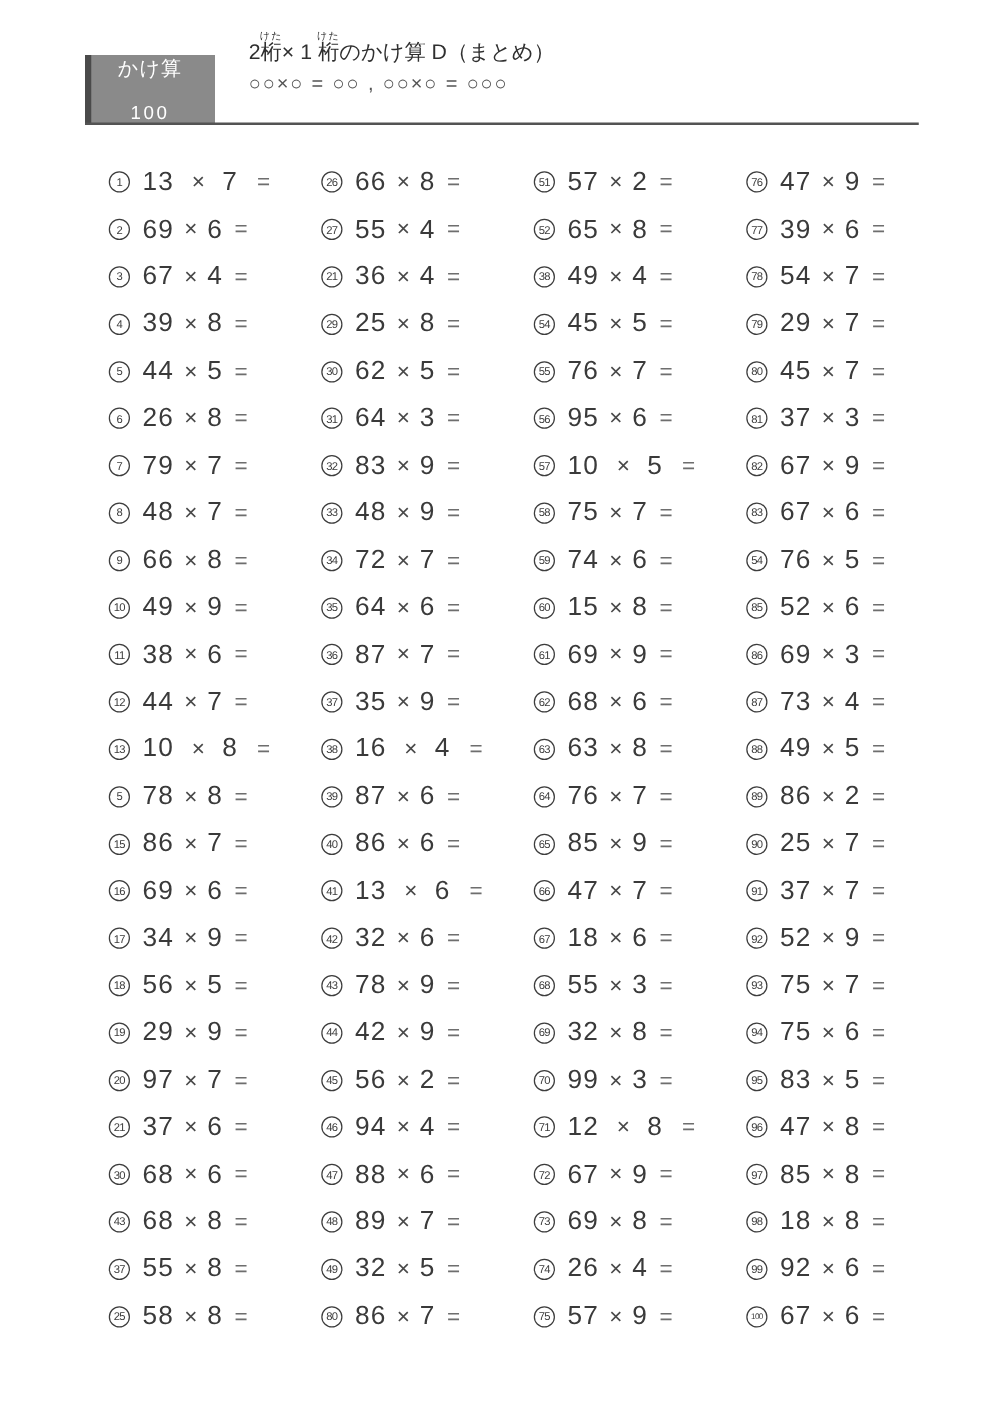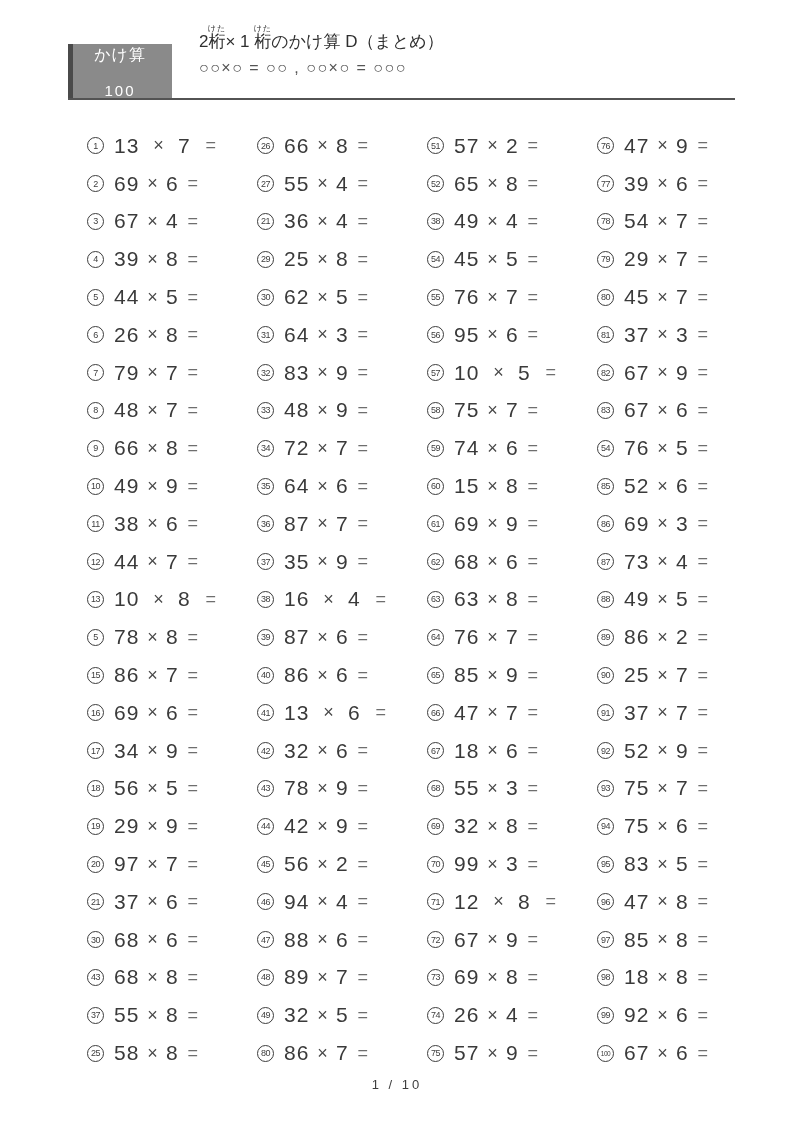--- a/index.html
+++ b/index.html
@@ -852,15 +852,14 @@
       </div>
       <div class="cell">
         <span class="badge b3">100</span>
         <span class="fa">67</span>
         <span class="mult">×</span>
         <span class="fb">6</span>
         <span class="eq">=</span>
       </div>
     </div>
 
-  <div class="footer">1 / 10</div>
 
 </div>
 
 </body></html>

